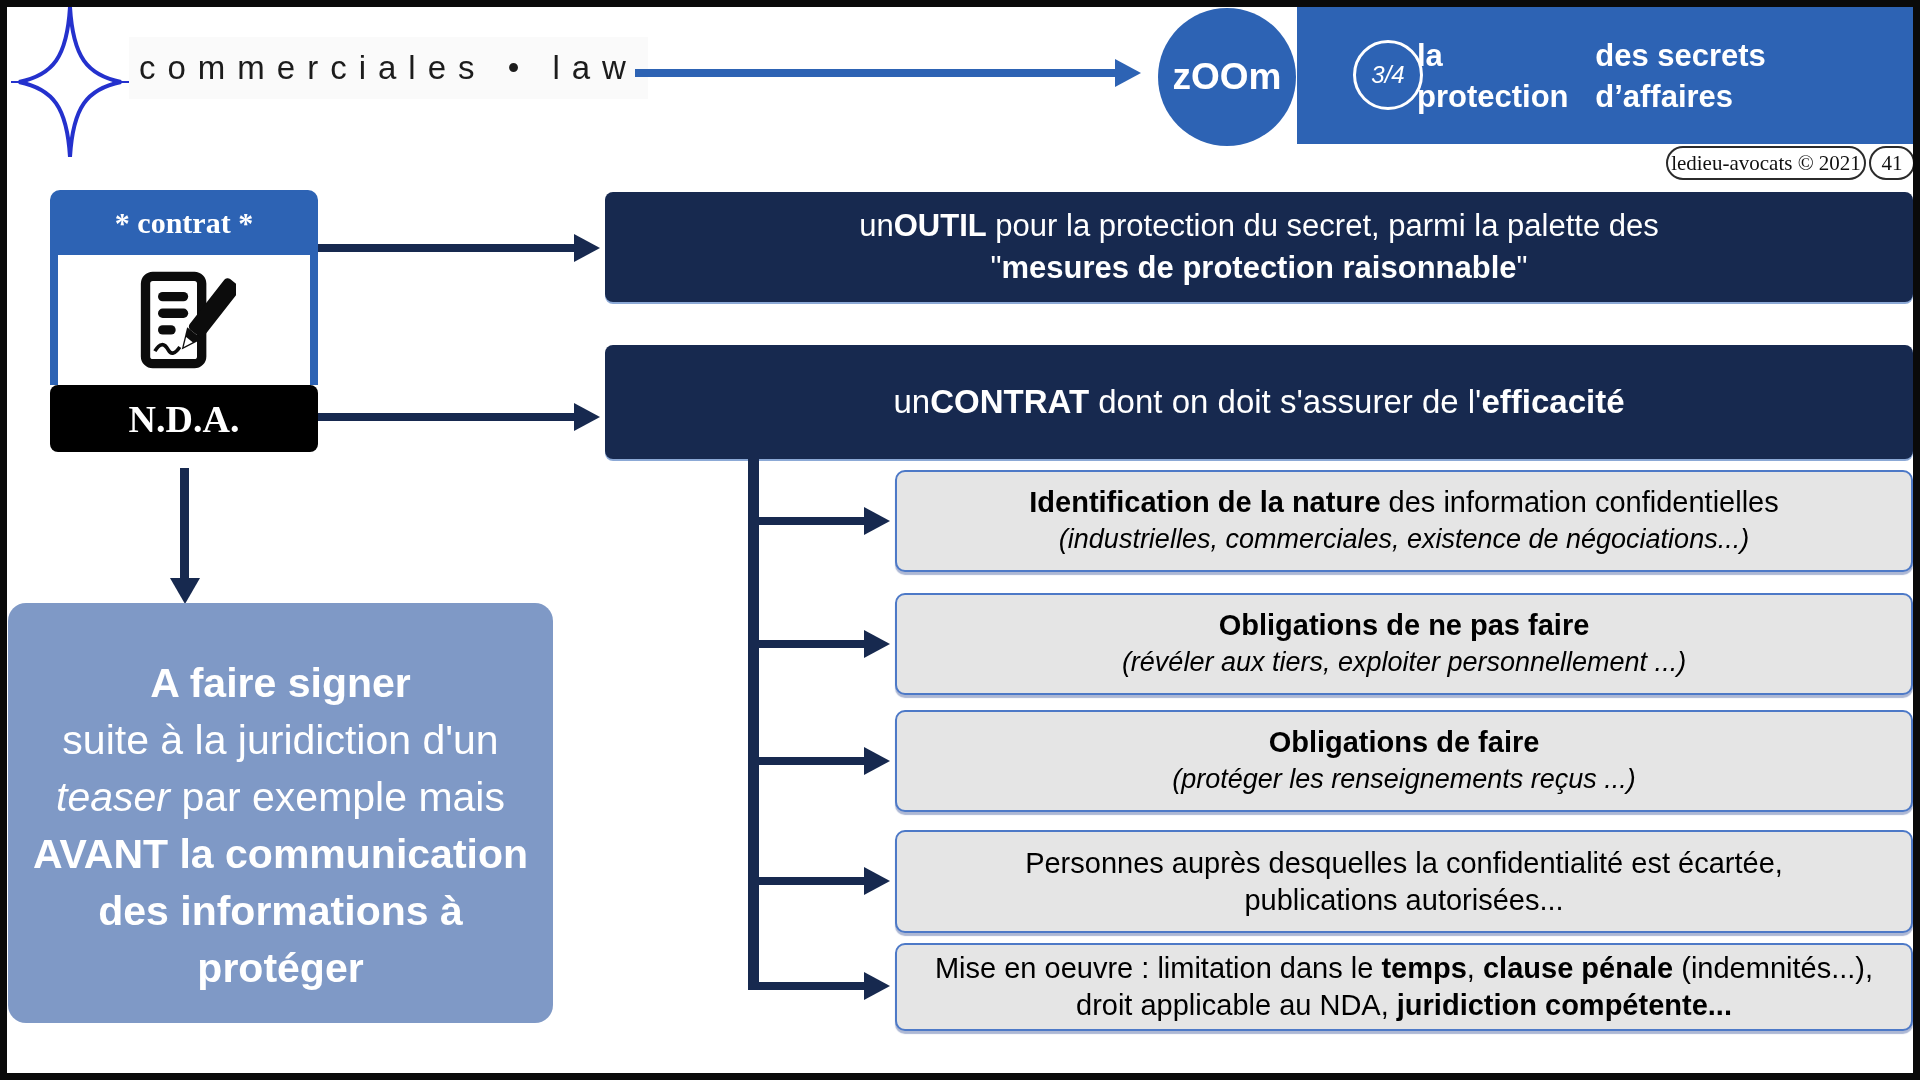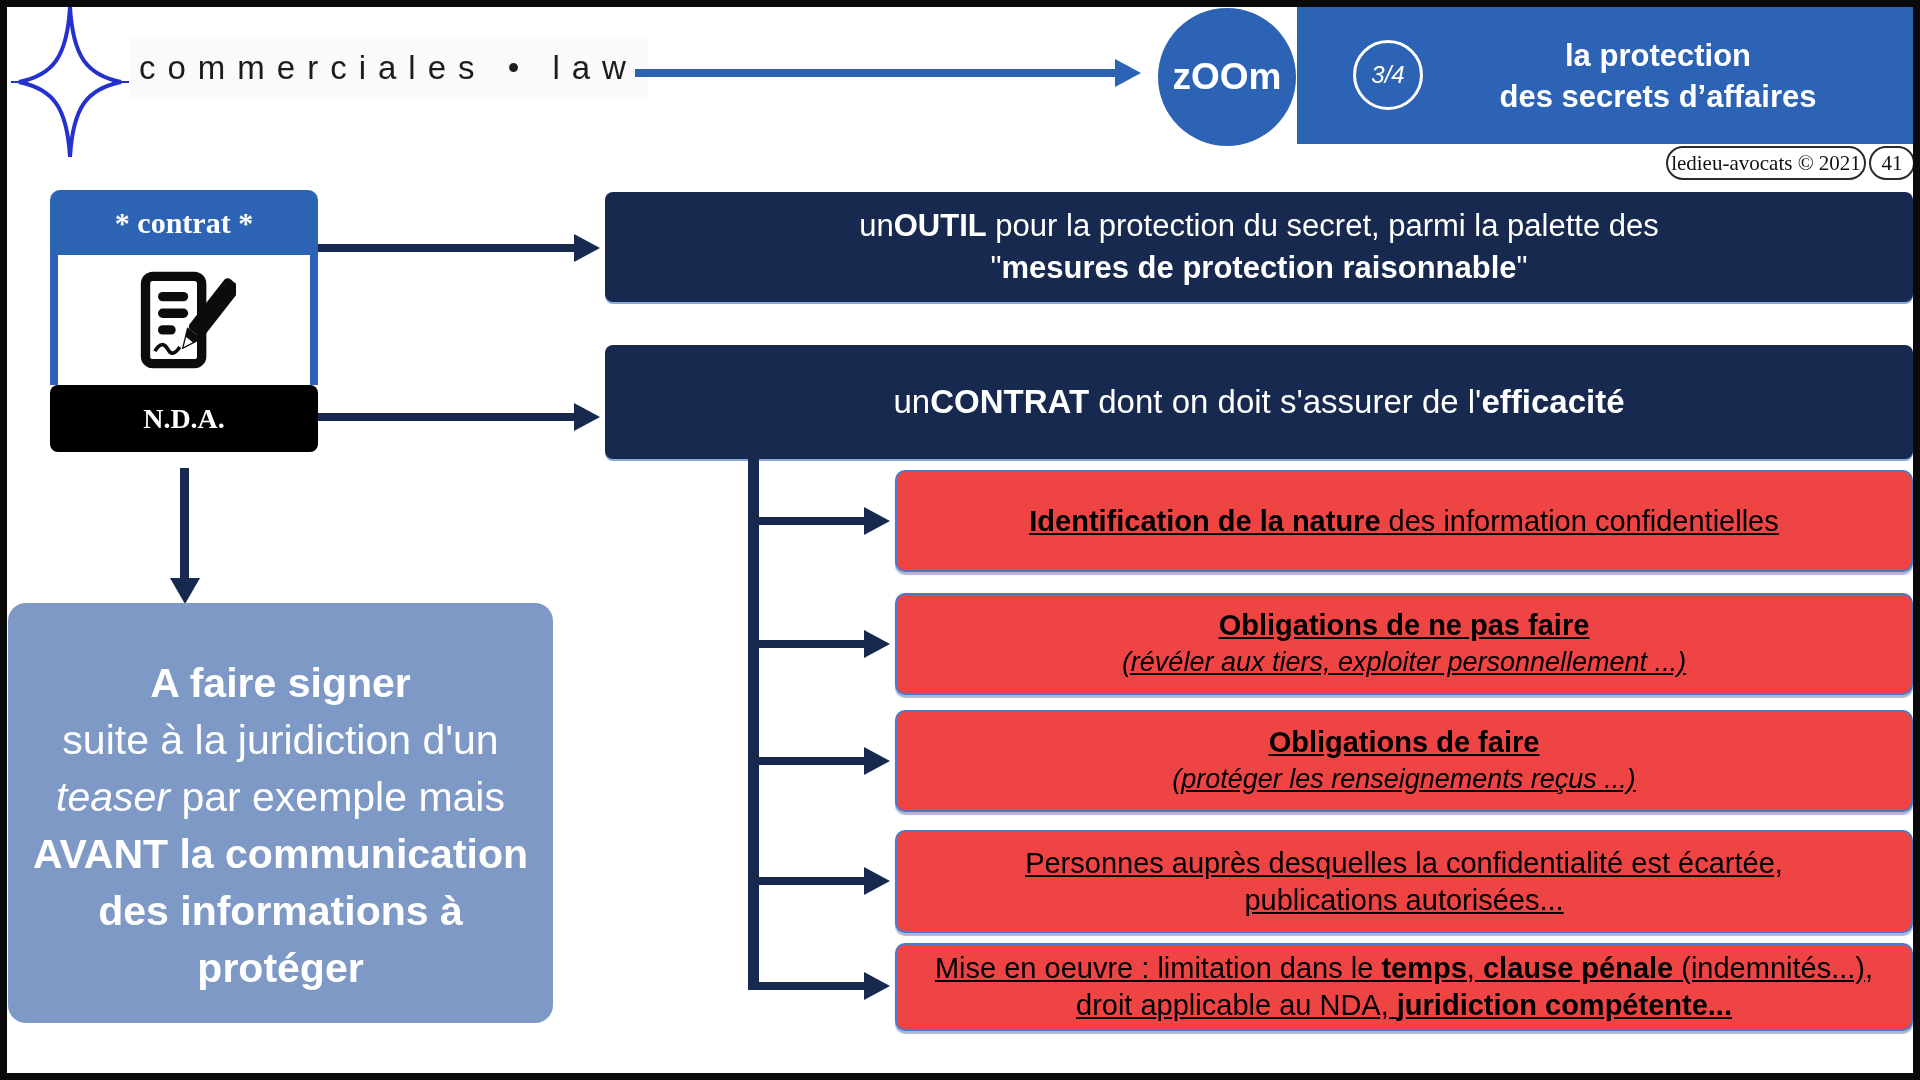--- a/index.html
+++ b/index.html
@@ -33,21 +33,21 @@
     position:absolute; left:1290px; top:0px; width:616px; height:137px;
     background:#2d63b4; color:#fff;
   }
   #page-circle {
     position:absolute; left:56px; top:33px; width:64px; height:64px;
     border:3px solid #fff; border-radius:50%; display:flex; align-items:center; justify-content:center;
     font-size:24px; color:#fff;font-style:italic;
   }
   #title-text {
     position:absolute; left:120px; right:14px; top:0; height:100%;
-    display:flex; flex-direction:column; align-items:center; justify-content:center;
+    display:flex; flex-direction:row; align-items:center; justify-content:center;
     font-weight:bold; font-size:31px; line-height:41px; text-align:left;
   }
   .pill {
     position:absolute; top:139px; height:34px; border:2px solid #2b2b2b; border-radius:18px;
     display:flex; align-items:center; justify-content:center;
     font-family:"Liberation Serif", serif; font-size:21px; color:#111; background:#fff;
     box-sizing:border-box;
   }
   #credit-pill { left:1659px; width:200px; }
   #page-pill { left:1862px; width:46px; }
@@ -58,21 +58,21 @@
     display:flex; align-items:center; justify-content:center;
     color:#fff; font-family:"Liberation Serif", serif; font-weight:bold; font-size:30px;
   }
   #card-body {
     height:130px; background:#fff; border-left:8px solid #2d63b4; border-right:8px solid #2d63b4;
     box-sizing:border-box; display:flex; align-items:center; justify-content:center;
   }
   #card-footer {
     height:67px; background:#000; border-radius:8px;
     display:flex; align-items:center; justify-content:center;
-    color:#fff; font-family:"Liberation Serif", serif; font-weight:bold; font-size:28px;
+    color:#fff; font-family:"Liberation Serif", serif; font-weight:bold; font-size:38px;
   }
   
   .banner {
     position:absolute; left:598px; width:1308px; background:#17294f; color:#fff;
     border-radius:8px; display:flex; flex-direction:column; align-items:center; justify-content:center;
     text-align:center; box-shadow:0 2px 0 rgba(45,99,180,.55);
   }
   #banner1 { top:185px; height:110px; font-size:31px; line-height:42px; }
   #banner2 { top:338px; height:114px; font-size:33px; }
   .banner b { font-weight:bold; }
@@ -85,26 +85,25 @@
   #arrow-c1 { left:311px; top:237px; width:256px; }
   #arrow-c2 { left:311px; top:406px; width:256px; }
   .varrow { position:absolute; left:173px; top:461px; width:9px; height:110px; background:#17294f; }
   .varrow::after {
     content:""; position:absolute; top:100%; left:50%; transform:translateX(-50%);
     border-left:15px solid transparent; border-right:15px solid transparent;
     border-top:26px solid #17294f;
   }
   
   .clause {
-    position:absolute; left:888px; width:1018px; background:#ef4444;
+    position:absolute; left:888px; width:1018px; background:#e5e5e5;
     border:2px solid #4d79c7; border-radius:10px; box-sizing:border-box;
     display:flex; flex-direction:column; align-items:center; justify-content:center;
     text-align:center; font-size:29px; line-height:37px; color:#000;
     box-shadow:0 3px 1px rgba(70,95,160,.45);
-    text-decoration:underline;
   }
   #box1 { top:463px; height:102px; } #box2 { top:586px; height:102px; }
   #box3 { top:703px; height:102px; } #box4 { top:823px; height:103px; }
   #box5 { top:936px; height:88px; }
   .clause .sub { font-style:italic; font-size:27px; }
   
   #bigbox {
     position:absolute; left:1px; top:596px; width:545px; height:420px;
     background:#7f99c6; border-radius:18px; color:#fff; text-align:center;
     font-size:41px; line-height:57px; padding-top:52px; box-sizing:border-box;
@@ -185,20 +184,21 @@
 
   <div id="vline"></div>
   <div id="branch1" class="harrow navy branch"></div>
   <div id="branch2" class="harrow navy branch"></div>
   <div id="branch3" class="harrow navy branch"></div>
   <div id="branch4" class="harrow navy branch"></div>
   <div id="branch5" class="harrow navy branch"></div>
 
   <div id="box1" class="clause">
     <div><b>Identification de la nature</b><span> des information confidentielles</span></div>
+    <div class="sub">(industrielles, commerciales, existence de négociations...)</div>
   </div>
 
   <div id="box2" class="clause">
     <div><b>Obligations de ne pas faire</b></div>
     <div class="sub">(révéler aux tiers, exploiter personnellement ...)</div>
   </div>
 
   <div id="box3" class="clause">
     <div><b>Obligations de faire</b></div>
     <div class="sub">(protéger les renseignements reçus ...)</div>

